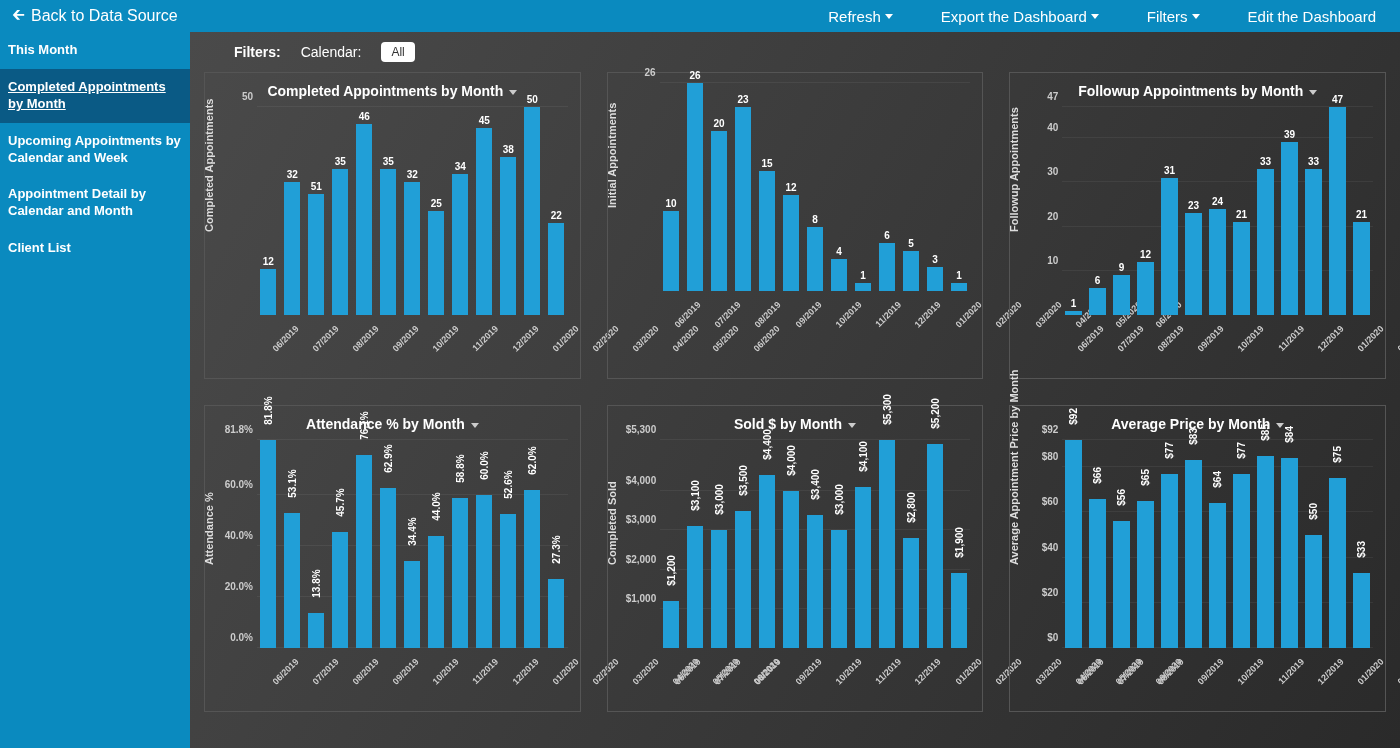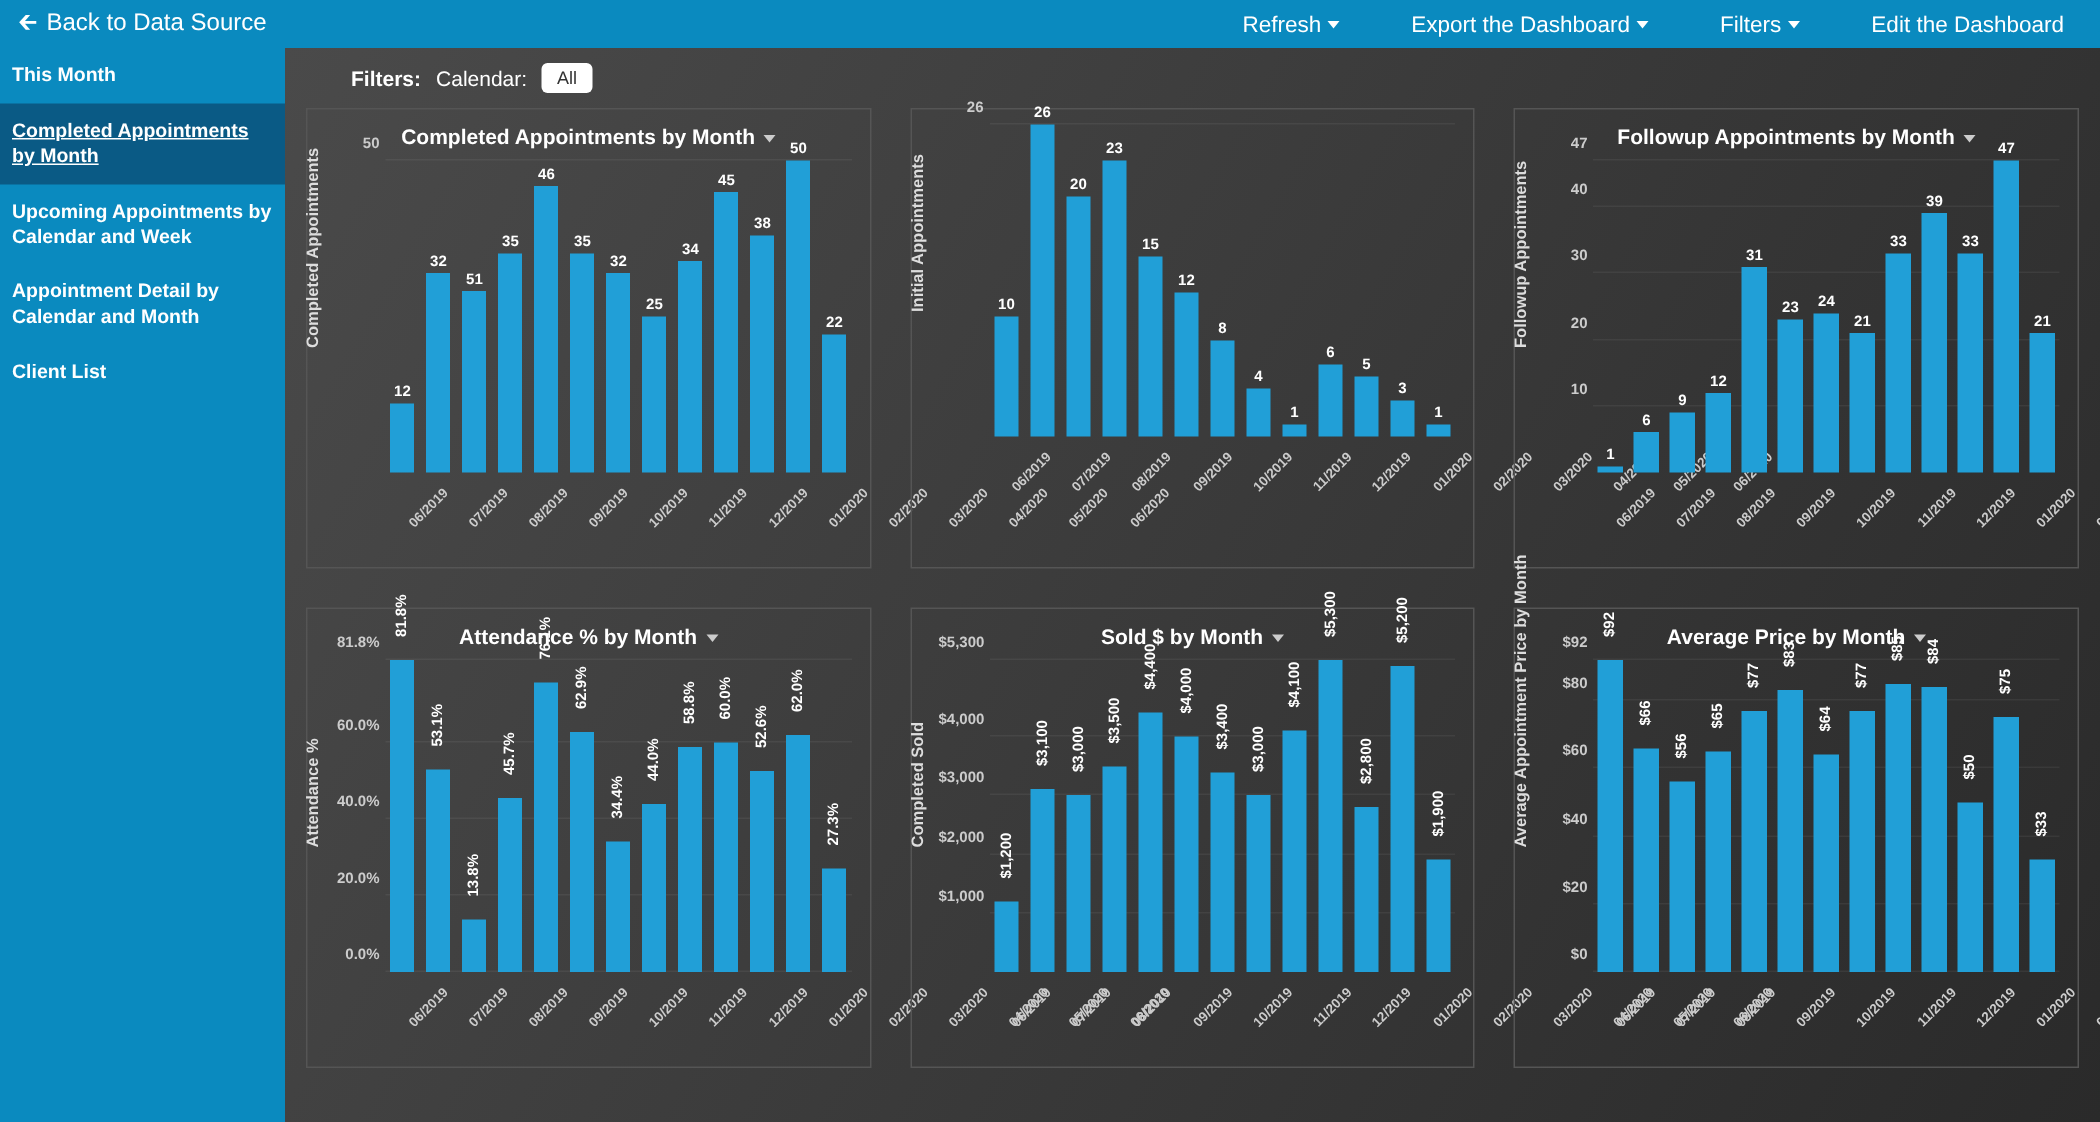--- a/index.html
+++ b/index.html
@@ -53,21 +53,21 @@
 
   .main {
     flex: 1;
     background: linear-gradient(120deg, #4a4a4a 0%, #2a2a2a 100%);
     padding: 10px 14px;
     overflow: auto;
   }
   .filters-row {
     display: flex;
     align-items: center;
-    gap: 10px;
+    gap: 20px;
     font-size: 14px;
     margin-bottom: 10px;
     padding-left: 30px;
   }
   .filters-row .lbl { font-weight: 700; }
   .filter-pill {
     background: #fff;
     color: #333;
     border-radius: 4px;
     padding: 3px 10px;

